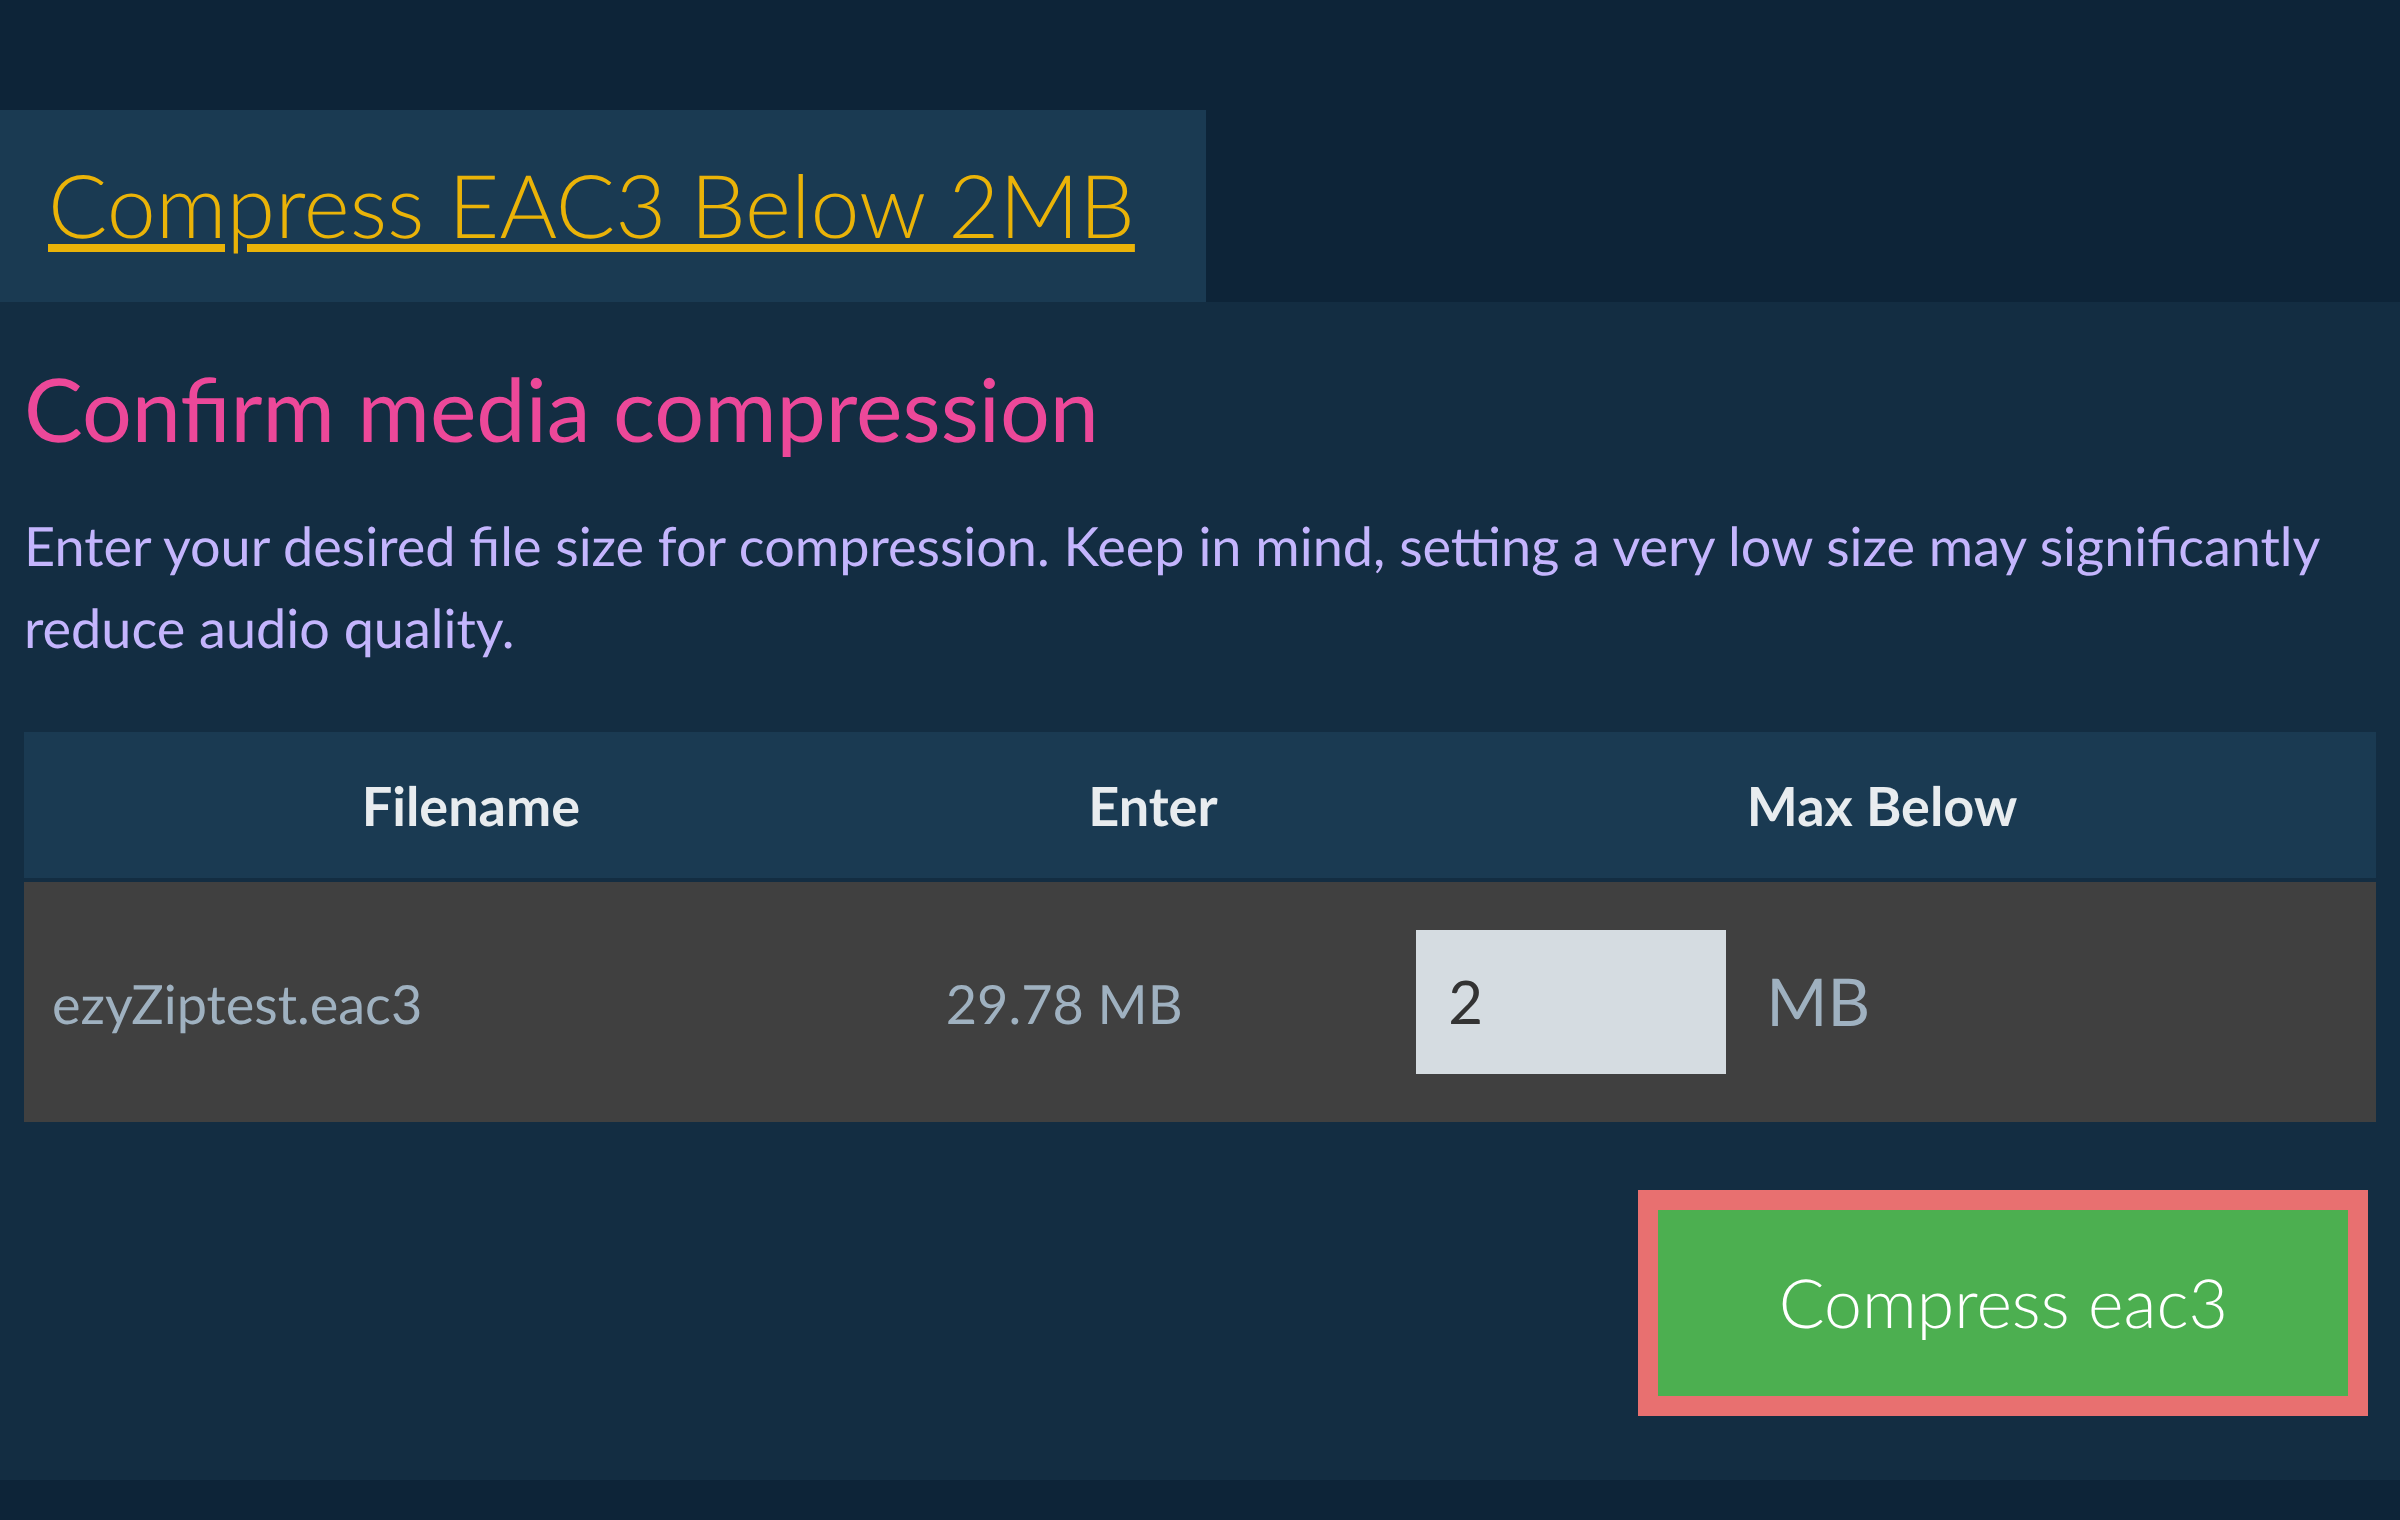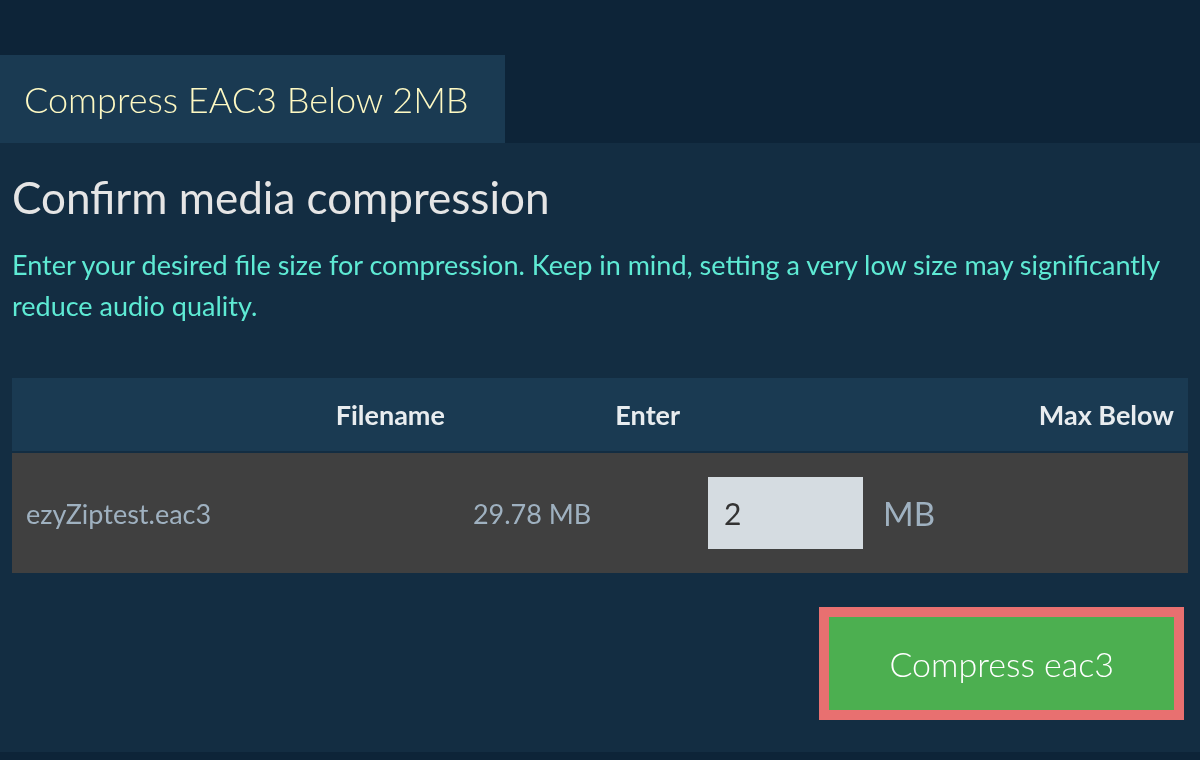--- a/index.html
+++ b/index.html
@@ -19,51 +19,52 @@
     padding: 0;
   }
   .tab {
     background: #1a3a52;
     display: inline-block;
     padding: 22px 36px 22px 24px;
     margin-top: 55px;
     margin-left: 0;
   }
   .tab-label {
-    font-size: 36px;
+    font-size: 44px;
     font-weight: 300;
-    color: #fef9c3;
+    color: #eab308;
+    text-decoration: underline;
   }
   .content {
     background: #132d42;
     padding: 28px 12px 32px 12px;
   }
   .heading {
     font-size: 44px;
     font-weight: 400;
-    color: #e5e5e5;
+    color: #ec4899;
     margin-bottom: 22px;
   }
   .description {
     font-size: 27px;
     font-weight: 400;
-    color: #5eead4;
+    color: #c4b5fd;
     line-height: 1.5;
-    margin-bottom: 52px;
+    margin-bottom: 32px;
   }
   .table {
     width: 100%;
     background: #1a3a52;
     border-collapse: collapse;
   }
   .table-header {
     background: #1a3a52;
   }
   .table-header th {
-    text-align: right;
+    text-align: center;
     font-size: 27px;
     font-weight: 700;
     color: #e8ecef;
     padding: 20px 14px 20px 14px;
     border-bottom: 2px solid #132d42;
   }
   .table-row td {
     font-size: 27px;
     font-weight: 400;
     color: #9fb1c0;

